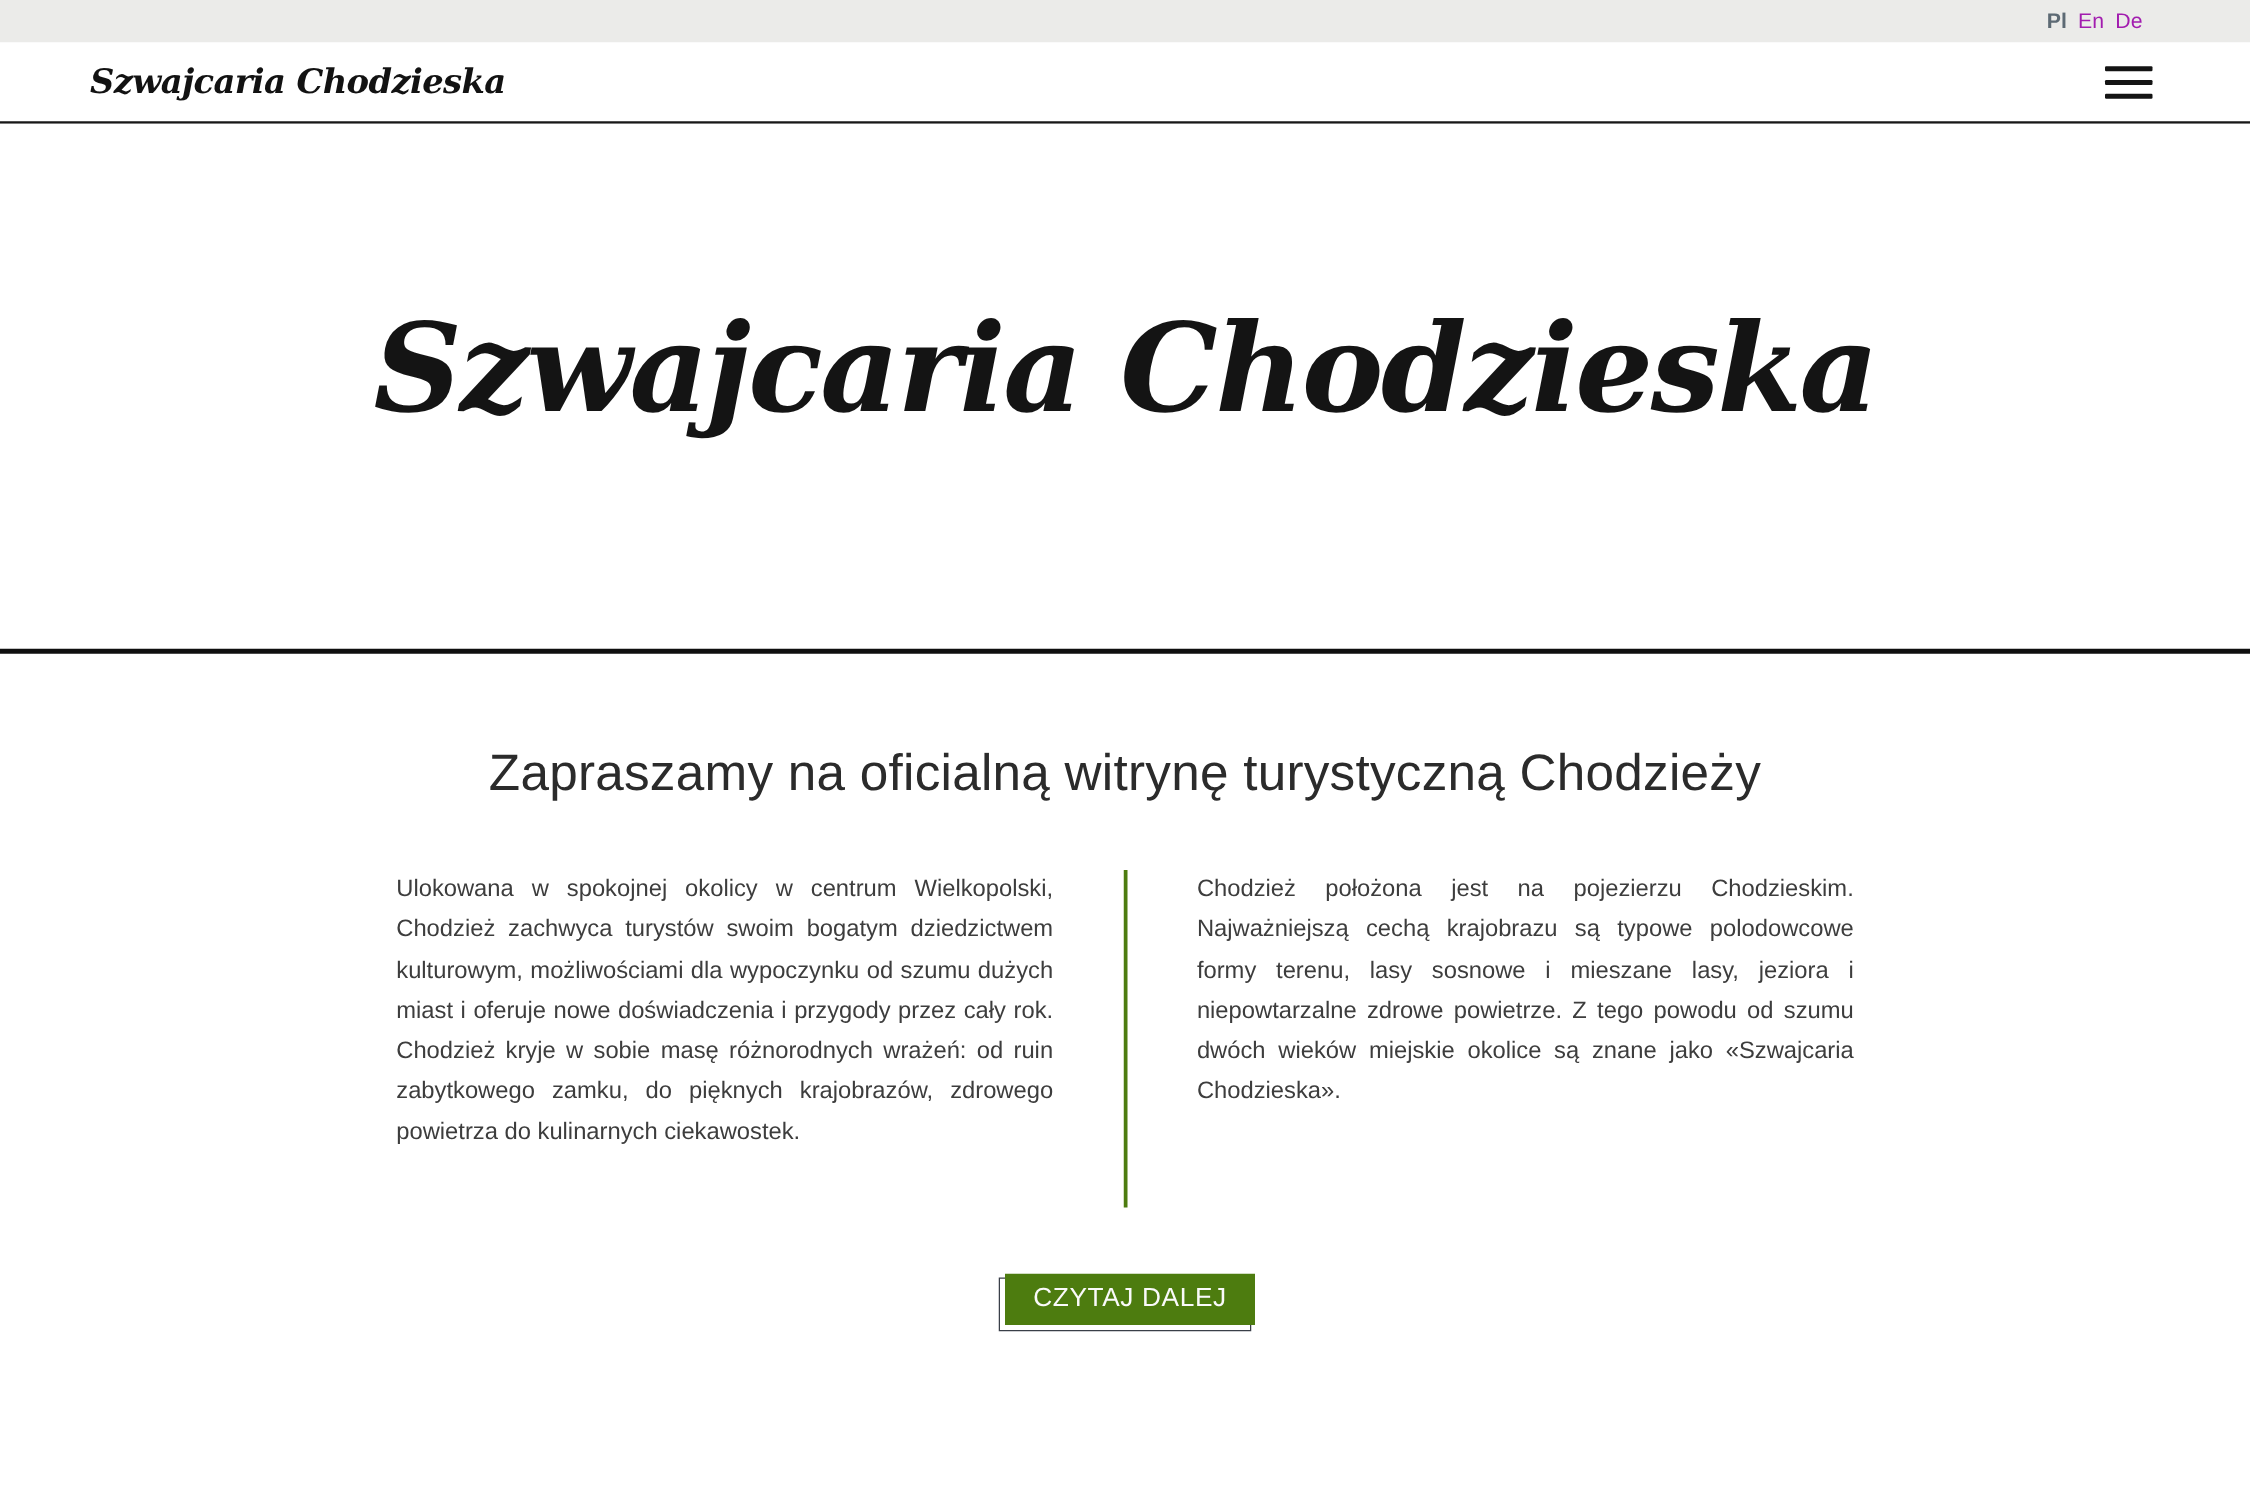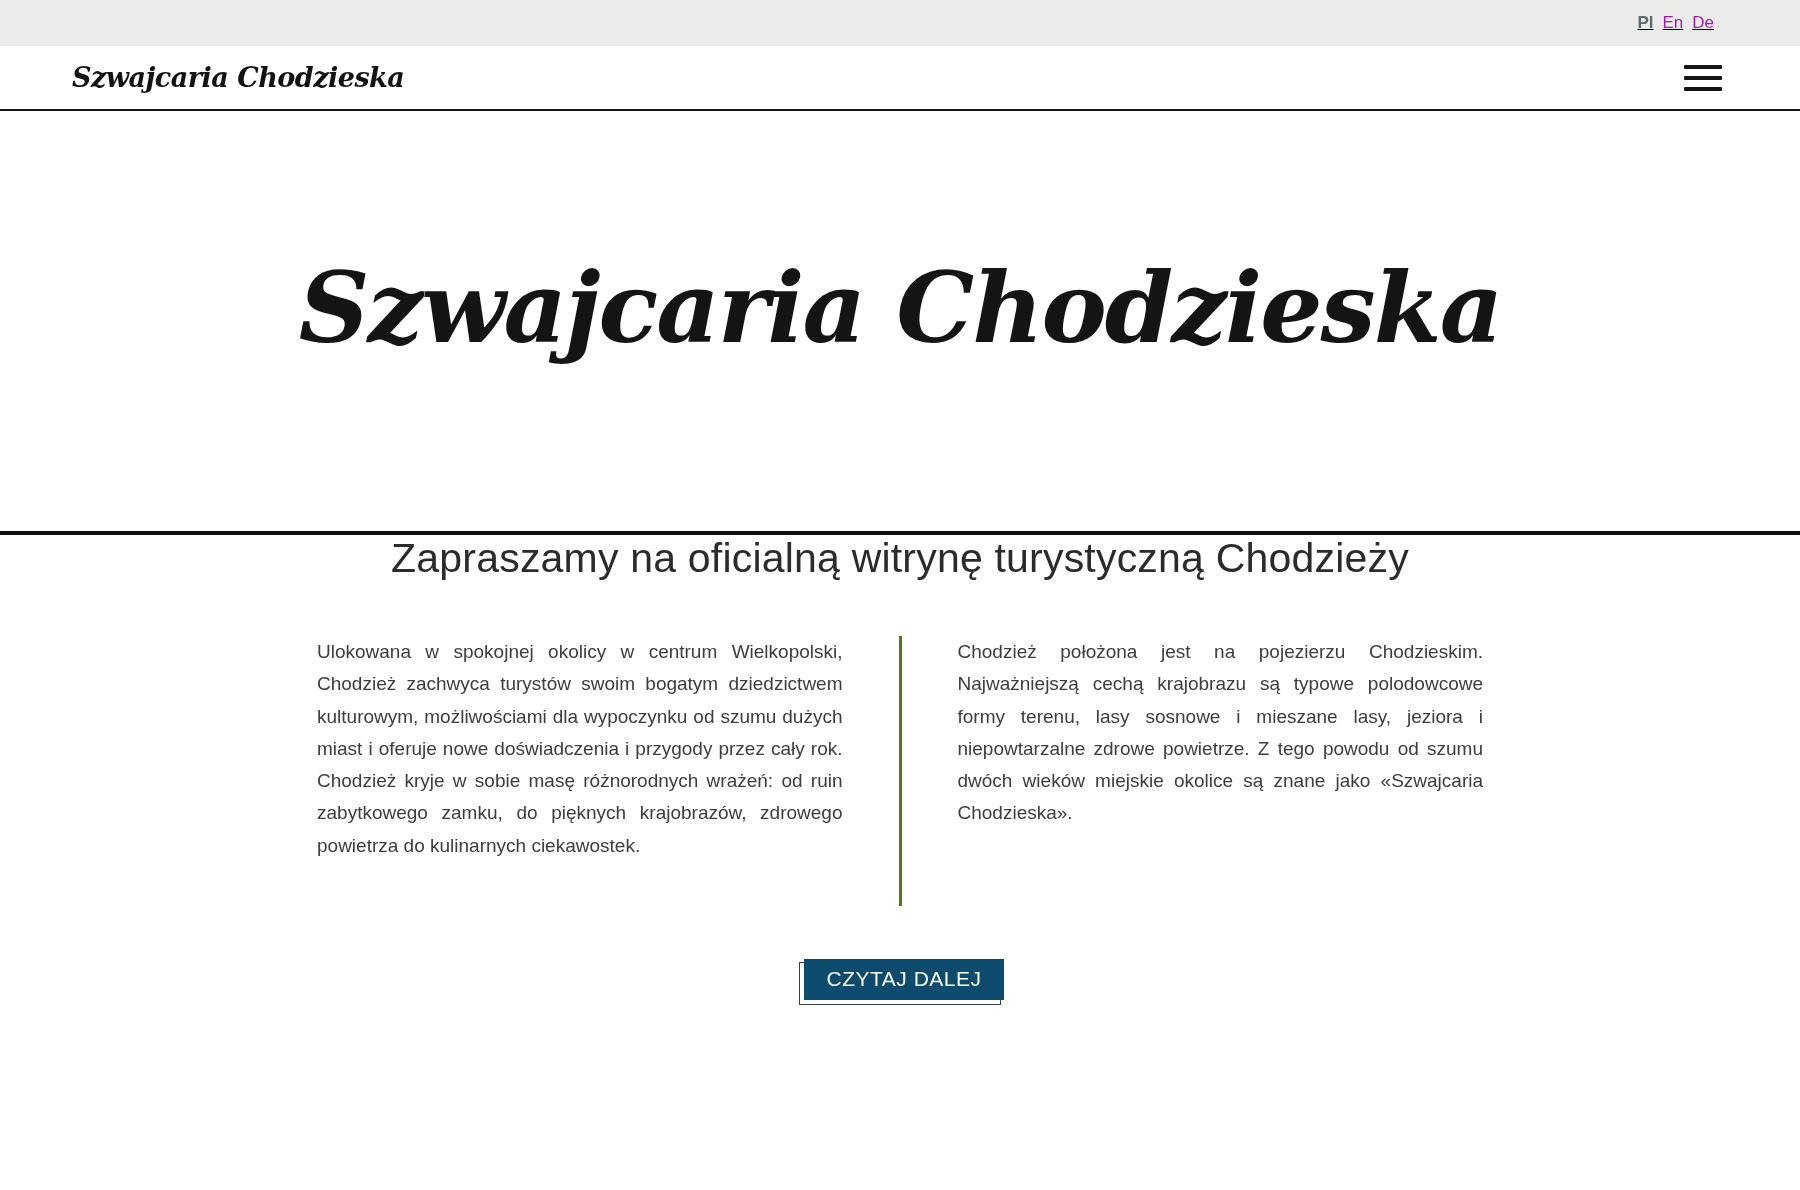--- a/index.html
+++ b/index.html
@@ -5,27 +5,26 @@
   * { margin: 0; padding: 0; box-sizing: border-box; }
   html, body {
     width: 1800px; height: 1190px;
     background: #ffffff;
     font-family: "Liberation Sans", sans-serif;
     overflow: hidden;
   }
 
   
   .topbar {
-    height: 46px;
+    height: 34px;
     background: #ebebe9;
     display: flex;
     align-items: center;
     justify-content: flex-end;
     padding-right: 86px;
-    text-decoration: underline;
   }
   .topbar .lang {
     font-size: 17px;
     color: #a21caf;
     margin-left: 9px;
     cursor: pointer;
     text-decoration: none;
   }
   .topbar .lang.active {
     color: #5d6a74;
@@ -84,21 +83,21 @@
     font-style: italic;
     font-weight: bold;
     font-size: 98px;
     color: #141414;
     letter-spacing: -2px;
     white-space: nowrap;
     margin-top: -28px;
   }
 
   
-  .intro { }
+  .intro { padding-top: 72px; }
   .intro-heading {
     text-align: center;
     font-size: 41px;
     font-weight: normal;
     color: #2b2b2b;
     letter-spacing: 0.2px;
   }
   .columns {
     width: 1166px;
     margin: 54px auto 0;
@@ -127,21 +126,21 @@
   .button-row {
     text-align: center;
     margin-top: 56px;
   }
   .btn-outline {
     display: inline-block;
     border: 1px solid #3a3f48;
   }
   .read-more-btn {
     display: block;
-    background: #0c4a6e;
+    background: #4d7c0f;
     color: #fafafa;
     border: none;
     font-family: "Liberation Sans", sans-serif;
     font-size: 21px;
     letter-spacing: 0.5px;
     padding: 8px 23px 9px;
     transform: translate(4px, -4px);
     cursor: pointer;
   }
 </style>

